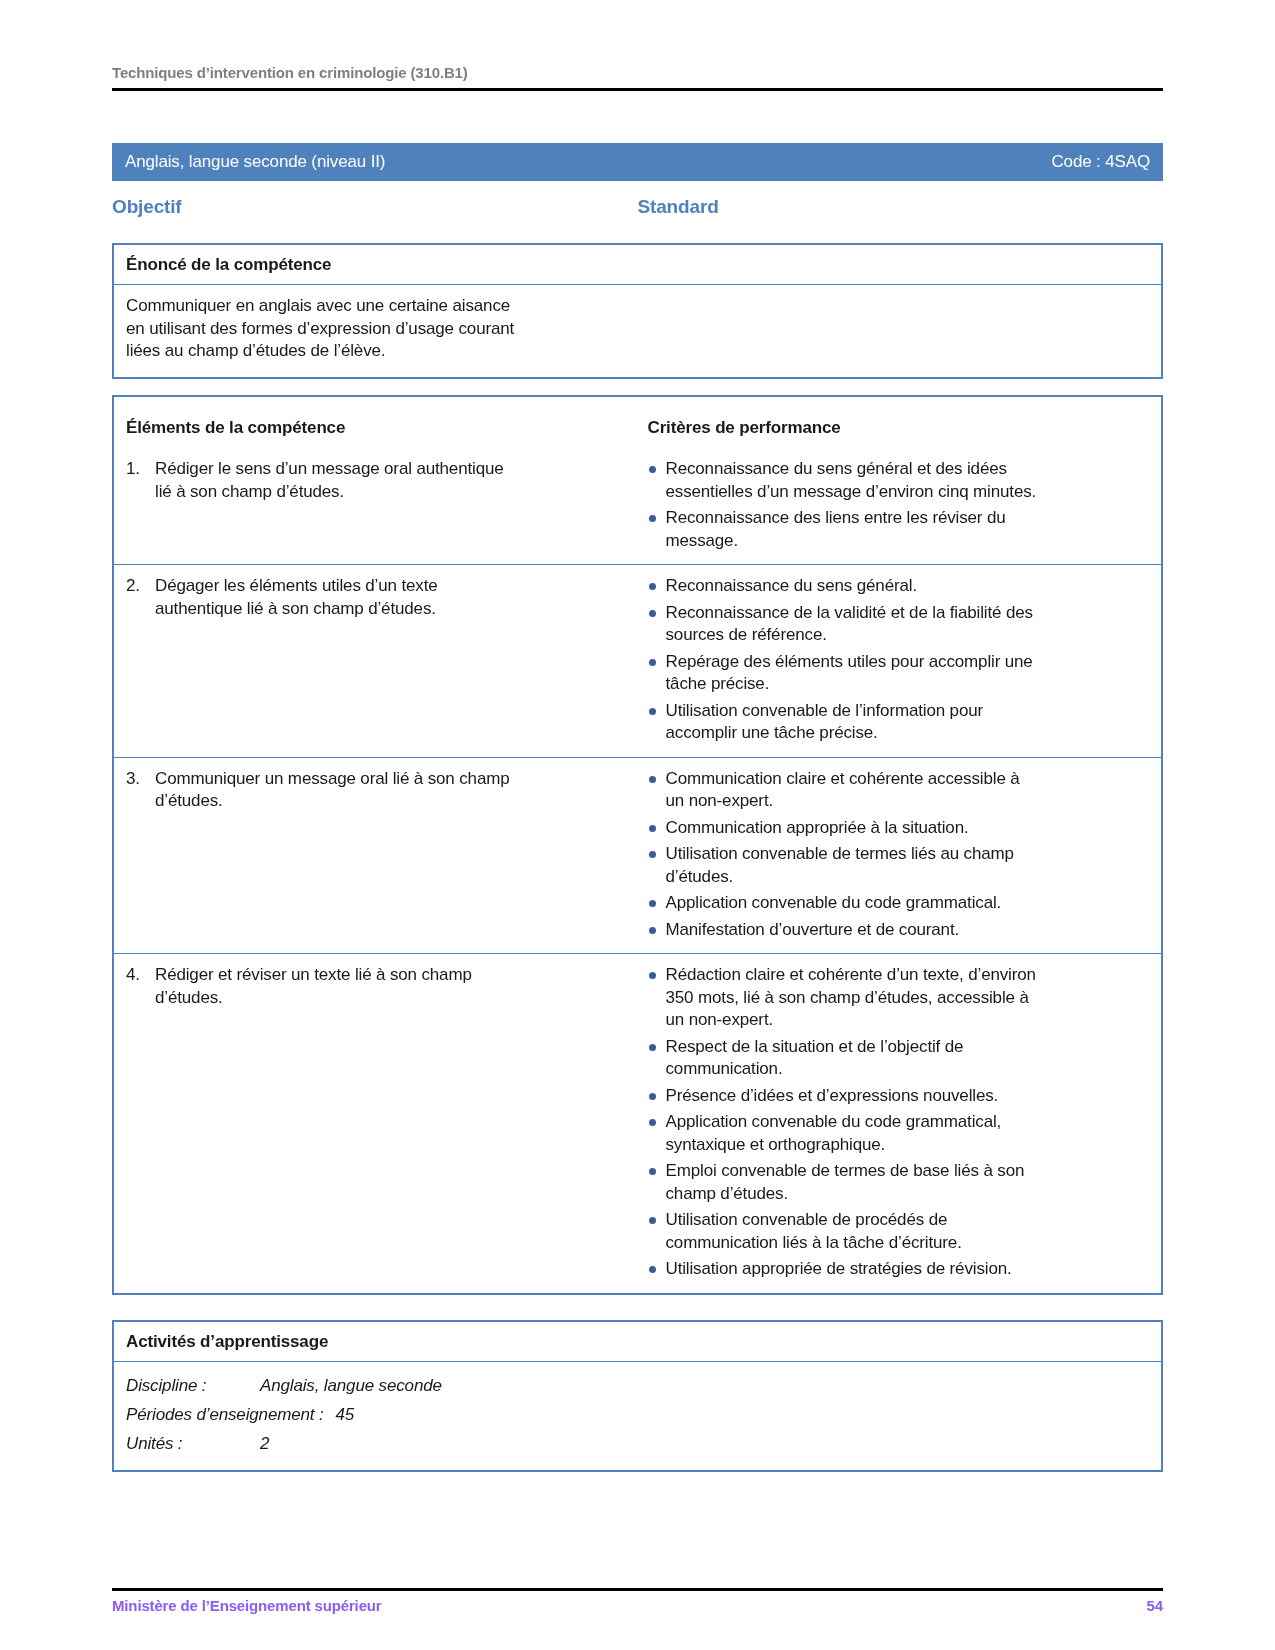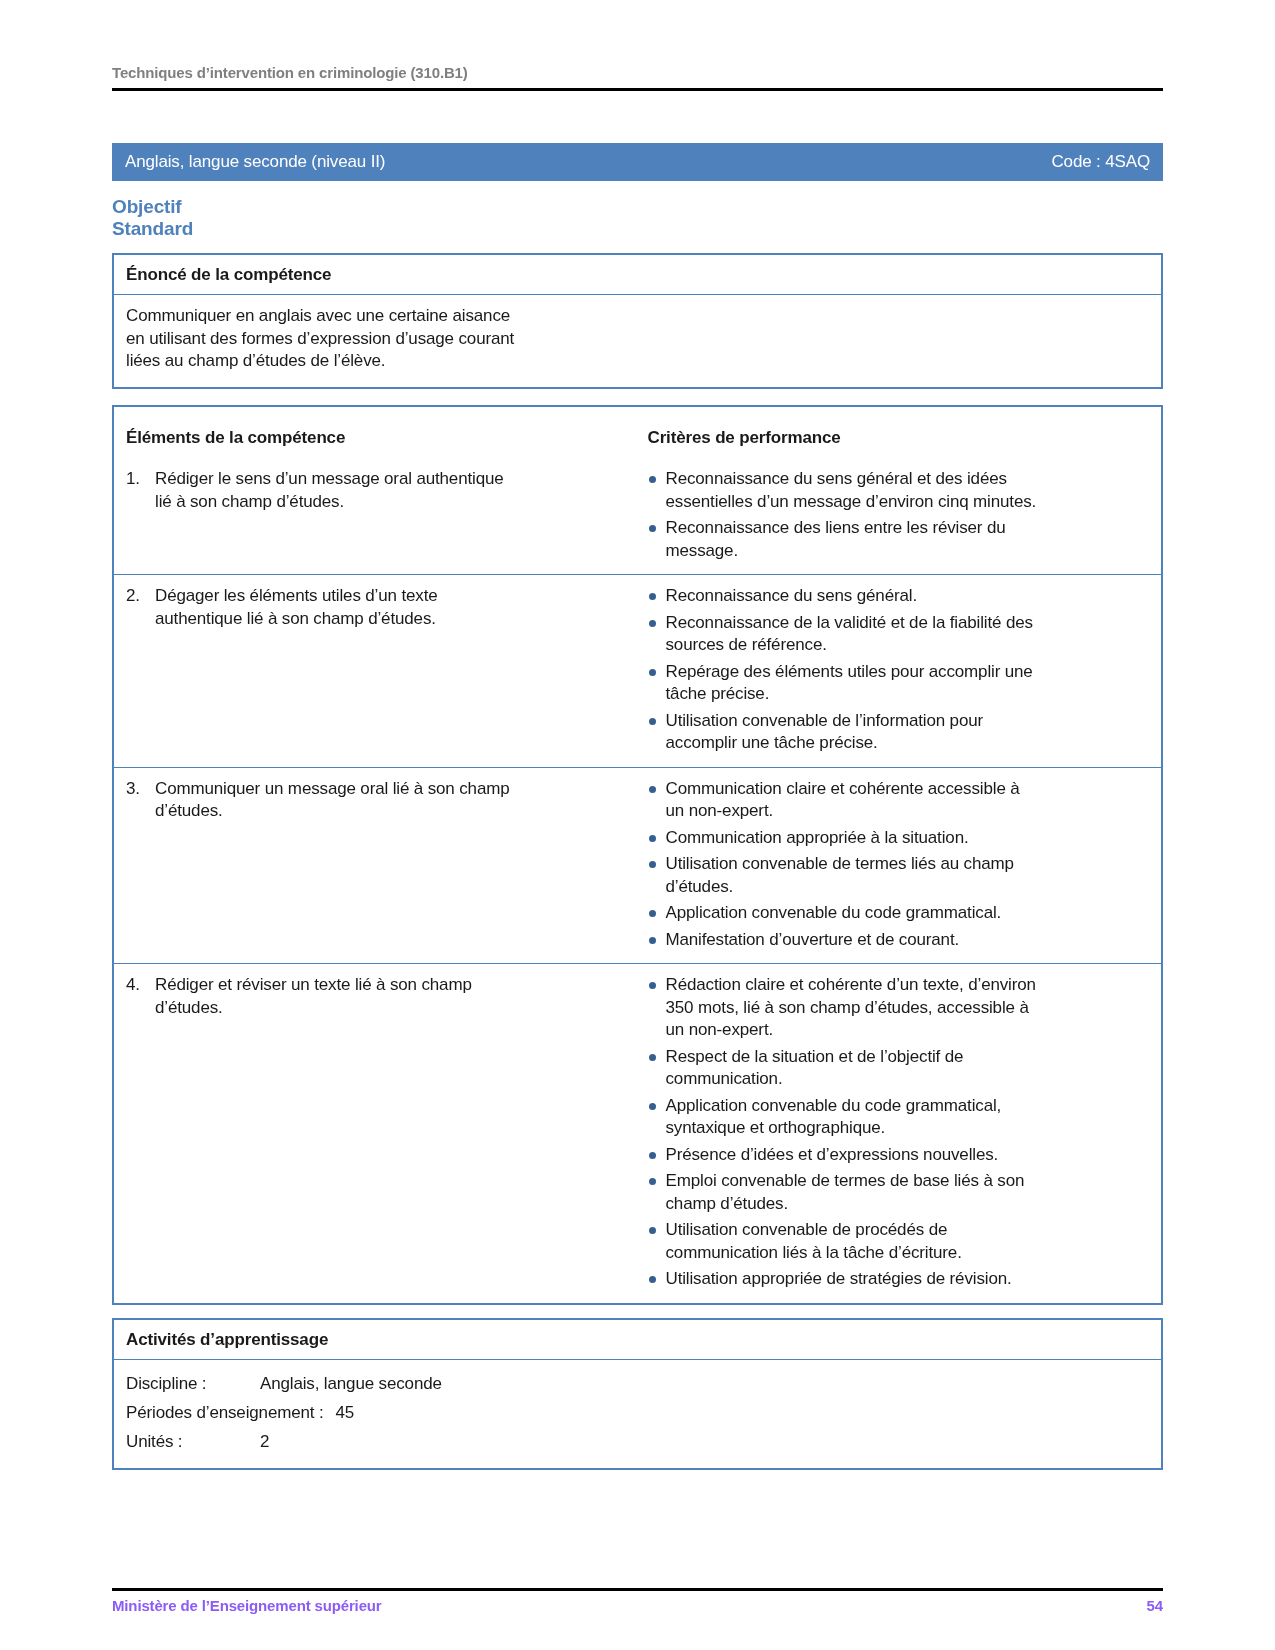--- a/index.html
+++ b/index.html
@@ -13,26 +13,26 @@
   
   .run-head{font-size:15px;font-weight:bold;color:#7f7f7f;}
   .head-rule{border:none;border-top:3px solid #000;margin:7px 0 0 0;}
   
   .banner{
     margin-top:52px;background:#4f81bd;color:#ffffff;
     height:38px;display:flex;align-items:center;justify-content:space-between;
     padding:0 13px;font-size:17px;gap:14px;
   }
   
-  .col-heads{display:flex;margin-top:15px;flex-direction:column;}
+  .col-heads{display:flex;margin-top:15px;}
   .col-heads h2{
     margin:0;font-size:19px;color:#4f81bd;font-weight:bold;width:50%;
   }
   
-  .box{border:2.5px solid #4f81bd;margin-top:13px;}
+  .box{border:2.5px solid #4f81bd;margin-top:25px;}
   .box-header{
     font-weight:bold;font-size:17px;padding:10px 12px 9px 12px;
     border-bottom:1.5px solid #4f81bd;
   }
   .box-body{padding:10px 12px 14px 12px;font-size:17px;line-height:22.5px;}
   .pre{white-space:pre-line;}
   .enonce-body p{margin:0;max-width:500px;}
   
   .ctable{margin-top:16px;}
   .trow{display:flex;}
@@ -44,21 +44,21 @@
   .elem{display:flex;}
   .elem-num{flex:none;width:29px;}
   .crit{display:flex;margin-bottom:4px;}
   .crit:last-child{margin-bottom:0;}
   .bullet{
     flex:none;width:7px;height:7px;border-radius:50%;
     background:#365f91;margin:8px 10px 0 1px;
   }
   .crit-text{flex:1;}
   
-  .fields{padding:9px 12px 12px 12px;}
+  .fields{padding:9px 12px 12px 12px;font-style:italic;}
   .field{display:flex;font-size:17px;line-height:29px;}
   .f-label{flex:none;min-width:122px;margin-right:12px;}
   
   .footer{margin-top:auto;}
   .foot-rule{border:none;border-top:3px solid #000;margin:0 0 6px 0;}
   .foot-line{display:flex;justify-content:space-between;
     font-size:15px;font-weight:bold;color:#8b5cf6;}
 </style>
 </head>
 <body>
@@ -192,26 +192,26 @@
 350 mots, lié à son champ d’études, accessible à
 un non-expert.</span>
             </div>
             <div class="crit">
               <span class="bullet"></span>
               <span class="crit-text pre">Respect de la situation et de l’objectif de
 communication.</span>
             </div>
             <div class="crit">
               <span class="bullet"></span>
+              <span class="crit-text pre">Présence d’idées et d’expressions nouvelles.</span>
+            </div>
+            <div class="crit">
+              <span class="bullet"></span>
               <span class="crit-text pre">Application convenable du code grammatical,
 syntaxique et orthographique.</span>
-            </div>
-            <div class="crit">
-              <span class="bullet"></span>
-              <span class="crit-text pre">Présence d’idées et d’expressions nouvelles.</span>
             </div>
             <div class="crit">
               <span class="bullet"></span>
               <span class="crit-text pre">Emploi convenable de termes de base liés à son
 champ d’études.</span>
             </div>
             <div class="crit">
               <span class="bullet"></span>
               <span class="crit-text pre">Utilisation convenable de procédés de
 communication liés à la tâche d’écriture.</span>

